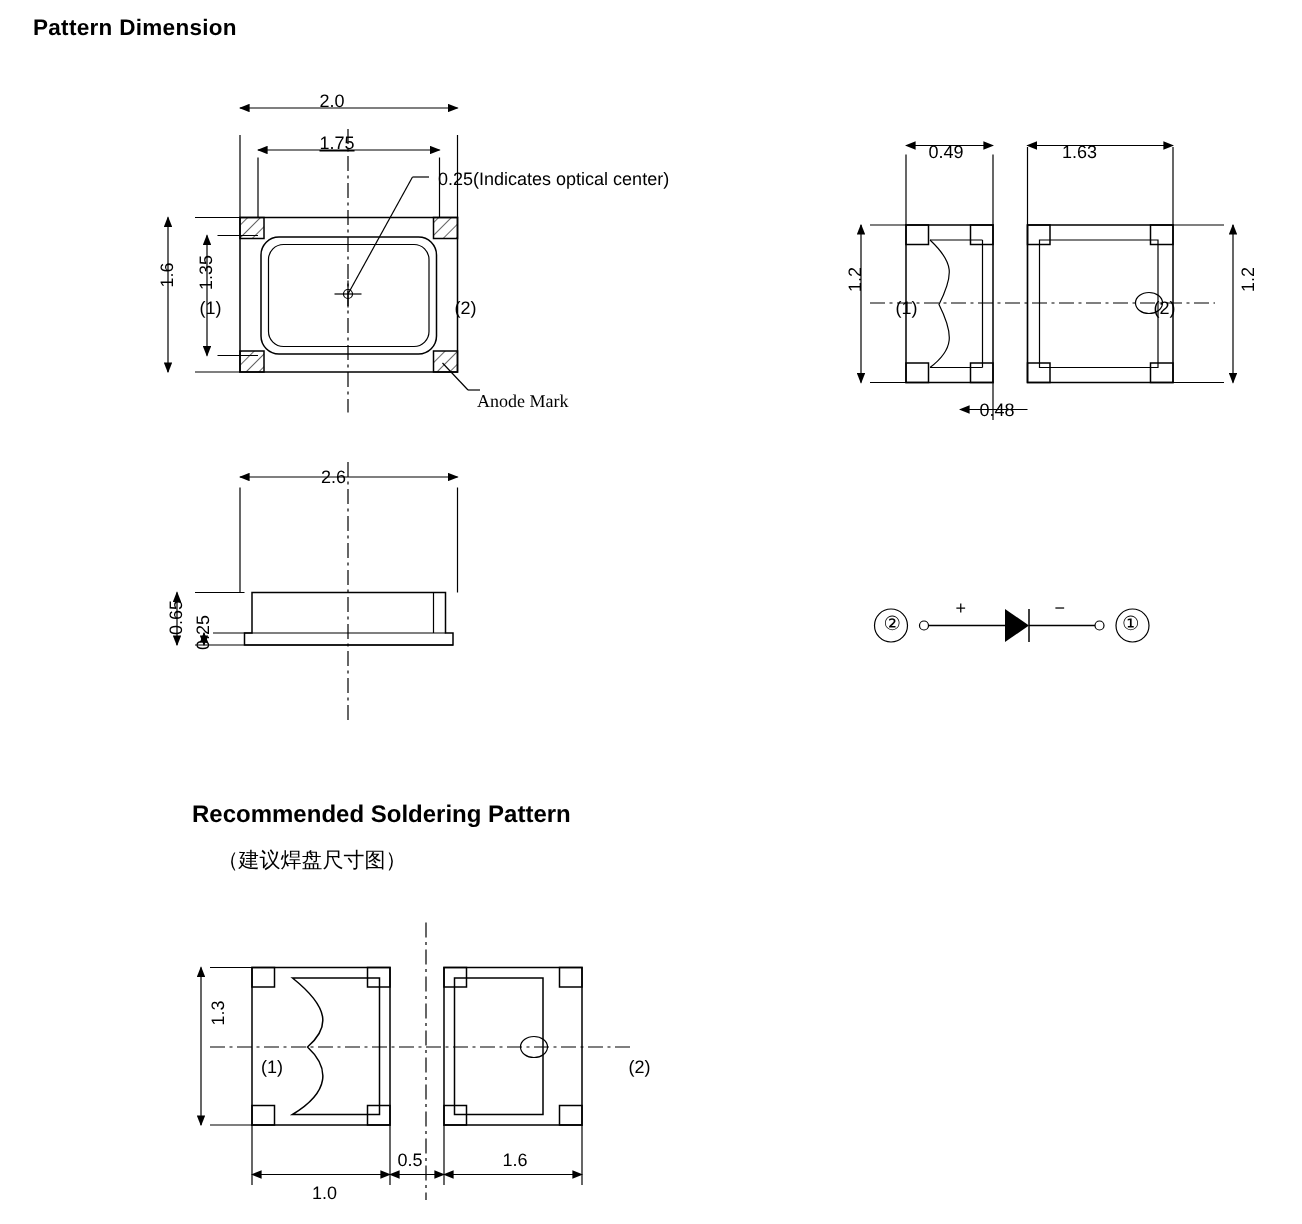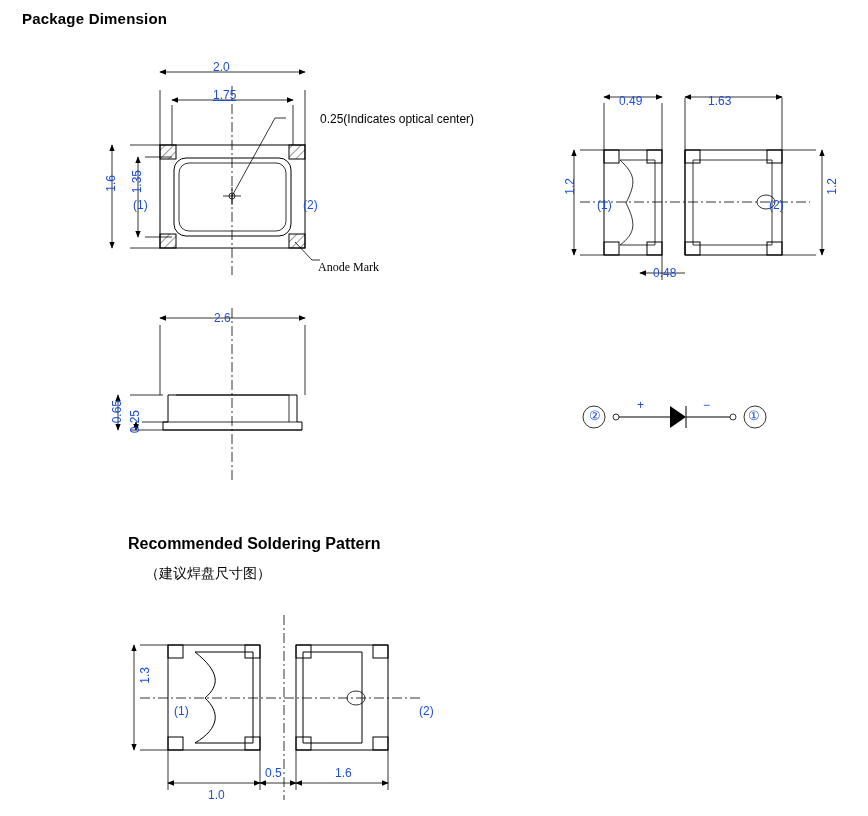--- a/index.html
+++ b/index.html
@@ -24,40 +24,40 @@
   .subtitle {
     font-size: 16px;
     font-weight: bold;
   }
   .subtitle-cn {
     font-size: 14px;
     font-weight: normal;
   }
   .dim {
     font-size: 12px;
-    color: #1d4ed8;
+    color: #000000;
     white-space: nowrap;
   }
   .dim.vert {
     writing-mode: vertical-rl;
     transform: rotate(180deg);
   }
   .note {
     font-size: 12px;
     white-space: nowrap;
   }
   svg { display: block; }
   .ln { stroke: #000; stroke-width: 1; fill: none; }
   .thin { stroke: #000; stroke-width: 0.8; fill: none; }
   .dash { stroke: #000; stroke-width: 0.8; fill: none; stroke-dasharray: 10 3 2 3; }
 </style>
 </head>
 <body>
 
-<div class="abs title" style="left:22px; top:10px;">Package Dimension</div>
+<div class="abs title" style="left:22px; top:10px;">Pattern Dimension</div>
 
 <div class="abs" style="left:90px; top:50px; width:420px; height:250px;">
   <svg width="420" height="250" viewBox="0 0 420 250">
     <defs>
       <marker id="ar" markerWidth="9" markerHeight="7" refX="8" refY="3.5" orient="auto">
         <polygon points="0 0, 9 3.5, 0 7" fill="#000"></polygon>
       </marker>
       <marker id="arL" markerWidth="9" markerHeight="7" refX="1" refY="3.5" orient="auto">
         <polygon points="9 0, 0 3.5, 9 7" fill="#000"></polygon>
       </marker>
@@ -105,21 +105,21 @@
 
     <line class="thin" x1="205" y1="192" x2="222" y2="210"></line>
     <line class="thin" x1="222" y1="210" x2="230" y2="210"></line>
   </svg>
 </div>
 
 <div class="abs dim" style="left:213px; top:60px;">2.0</div>
 <div class="abs dim" style="left:213px; top:88px;text-decoration:underline;">1.75</div>
 <div class="abs dim vert" style="left:104px; top:175px;">1.6</div>
 <div class="abs dim vert" style="left:130px; top:170px;">1.35</div>
-<div class="abs note" style="left:292px; top:112px;margin-left:28px;">0.25(Indicates optical center)</div>
+<div class="abs note" style="left:292px; top:112px;">0.25(Indicates optical center)</div>
 <div class="abs dim" style="left:133px; top:198px;">(1)</div>
 <div class="abs dim" style="left:303px; top:198px;">(2)</div>
 <div class="abs note" style="left:318px; top:260px;font-family:Liberation Serif, serif;">Anode Mark</div>
 
 <div class="abs" style="left:90px; top:300px; width:320px; height:200px;">
   <svg width="320" height="200" viewBox="0 0 320 200">
 
     <line class="thin" x1="70" y1="25" x2="70" y2="95"></line>
     <line class="thin" x1="215" y1="25" x2="215" y2="95"></line>
     <line class="thin" x1="70" y1="18" x2="215" y2="18" marker-start="url(#arL)" marker-end="url(#ar)"></line>

